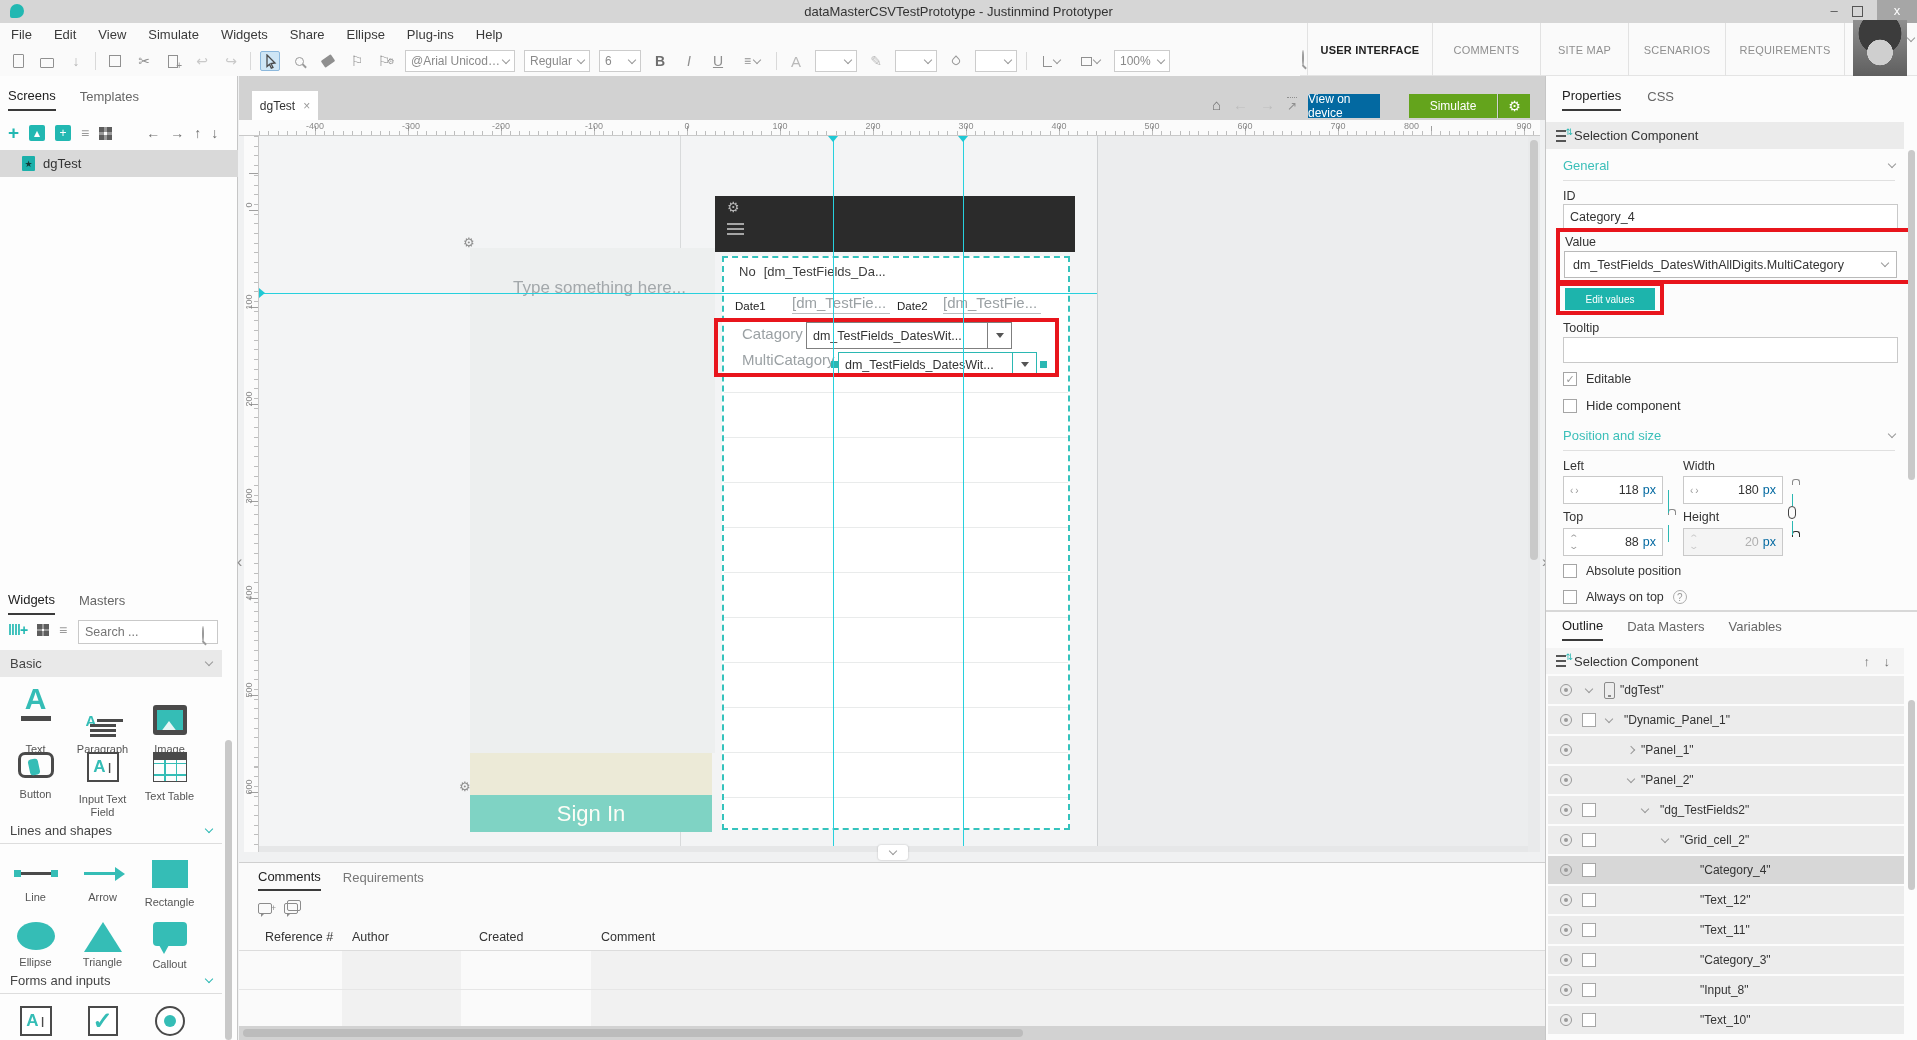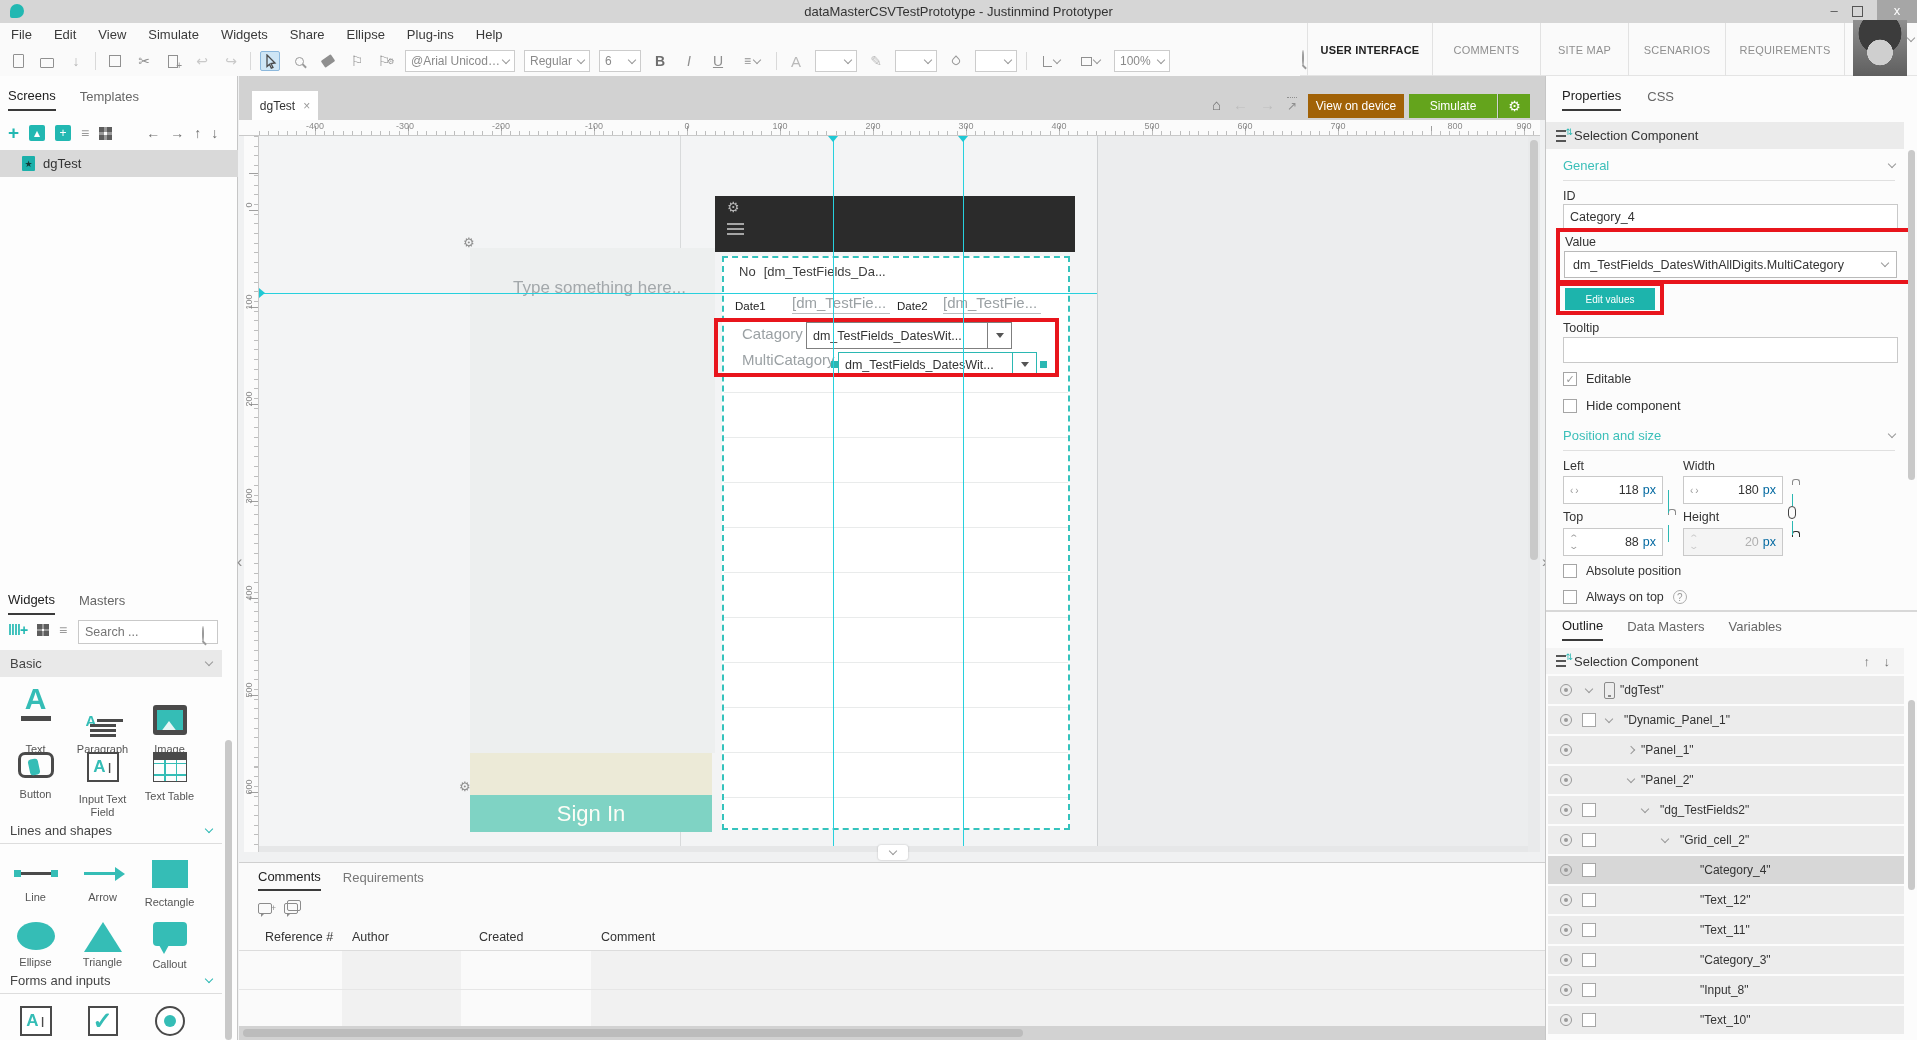--- a/index.html
+++ b/index.html
@@ -387,42 +387,42 @@
 <div class="a ctab">
   <span>dgTest</span>
   <span style="color:#9a9a9a">×</span>
 </div>
 <div class="a fx" style="left:1212px;top:96px;gap:12px;color:#8f8f8f;font-size:15px">
   <span style="color:#6e6e6e">⌂</span>
   <span style="color:#bdbdbd">←</span>
   <span style="color:#bdbdbd">→</span>
   <span style="font-size:12px;border-top:1px dotted #8f8f8f;padding-top:1px">↗</span>
 </div>
-<div class="a cbtn" style="left:1308px;top:94px;width:96px;background:#a16207">View on device</div>
+<div class="a cbtn" style="left:1308px;top:94px;width:72px;background:#0369a1">View on device</div>
 <div class="a cbtn" style="left:1409px;top:94px;width:88px;background:#64a41c">Simulate</div>
 <div class="a cbtn" style="left:1498px;top:94px;width:32px;background:#64a41c;border-left:1px solid #57901a">
     <span style="font-size:14px">⚙</span>
   </div>
 
 
 <div class="a" style="left:239px;top:120px;width:20px;height:16px;background:#fbfbfb;border-bottom:1px solid #c9c9c9"></div>
 <div class="a hruler">
   <span class="rlab" style="left:44px;top:1px;width:24px;text-align:center">-400</span>
-  <span class="rlab" style="left:137px;top:1px;width:24px;text-align:left">-300</span>
+  <span class="rlab" style="left:137px;top:1px;width:24px;text-align:right">-300</span>
   <span class="rlab" style="left:230px;top:1px;width:24px;text-align:center">-200</span>
   <span class="rlab" style="left:323px;top:1px;width:24px;text-align:center">-100</span>
   <span class="rlab" style="left:416px;top:1px;width:24px;text-align:center">0</span>
   <span class="rlab" style="left:509px;top:1px;width:24px;text-align:center">100</span>
   <span class="rlab" style="left:602px;top:1px;width:24px;text-align:center">200</span>
   <span class="rlab" style="left:695px;top:1px;width:24px;text-align:center">300</span>
   <span class="rlab" style="left:788px;top:1px;width:24px;text-align:center">400</span>
   <span class="rlab" style="left:881px;top:1px;width:24px;text-align:center">500</span>
   <span class="rlab" style="left:974px;top:1px;width:24px;text-align:center">600</span>
   <span class="rlab" style="left:1067px;top:1px;width:24px;text-align:center">700</span>
-  <span class="rlab" style="left:1184px;top:1px;width:24px;text-align:center">800</span>
+  <span class="rlab" style="left:1136px;top:1px;width:24px;text-align:right">800</span>
   <span class="rlab" style="left:1253px;top:1px;width:24px;text-align:center">900</span>
 </div>
 <div class="a vruler">
   <span class="rlab" style="left:-5px;top:64px;width:20px;text-align:center;transform:rotate(-90deg)">0</span>
   <span class="rlab" style="left:-5px;top:161px;width:20px;text-align:center;transform:rotate(-90deg)">100</span>
   <span class="rlab" style="left:-5px;top:258px;width:20px;text-align:center;transform:rotate(-90deg)">200</span>
   <span class="rlab" style="left:-5px;top:355px;width:20px;text-align:center;transform:rotate(-90deg)">300</span>
   <span class="rlab" style="left:-5px;top:452px;width:20px;text-align:center;transform:rotate(-90deg)">400</span>
   <span class="rlab" style="left:-5px;top:549px;width:20px;text-align:center;transform:rotate(-90deg)">500</span>
   <span class="rlab" style="left:-5px;top:646px;width:20px;text-align:center;transform:rotate(-90deg)">600</span>

